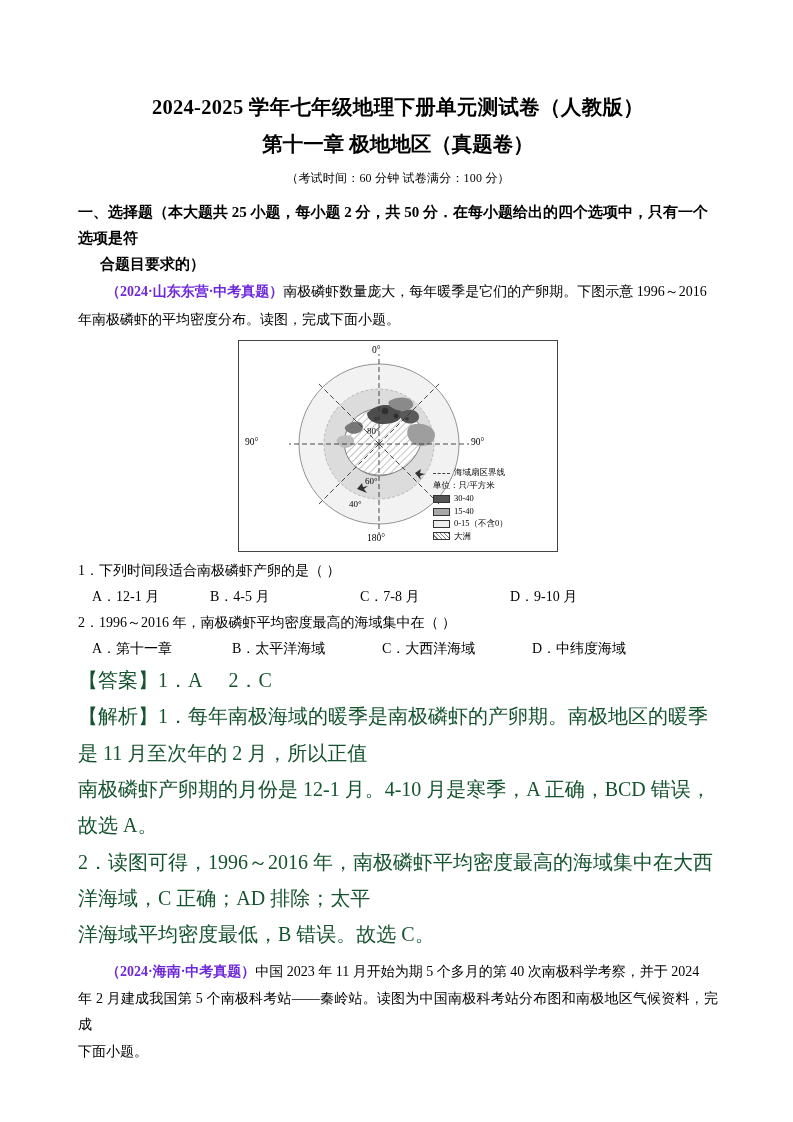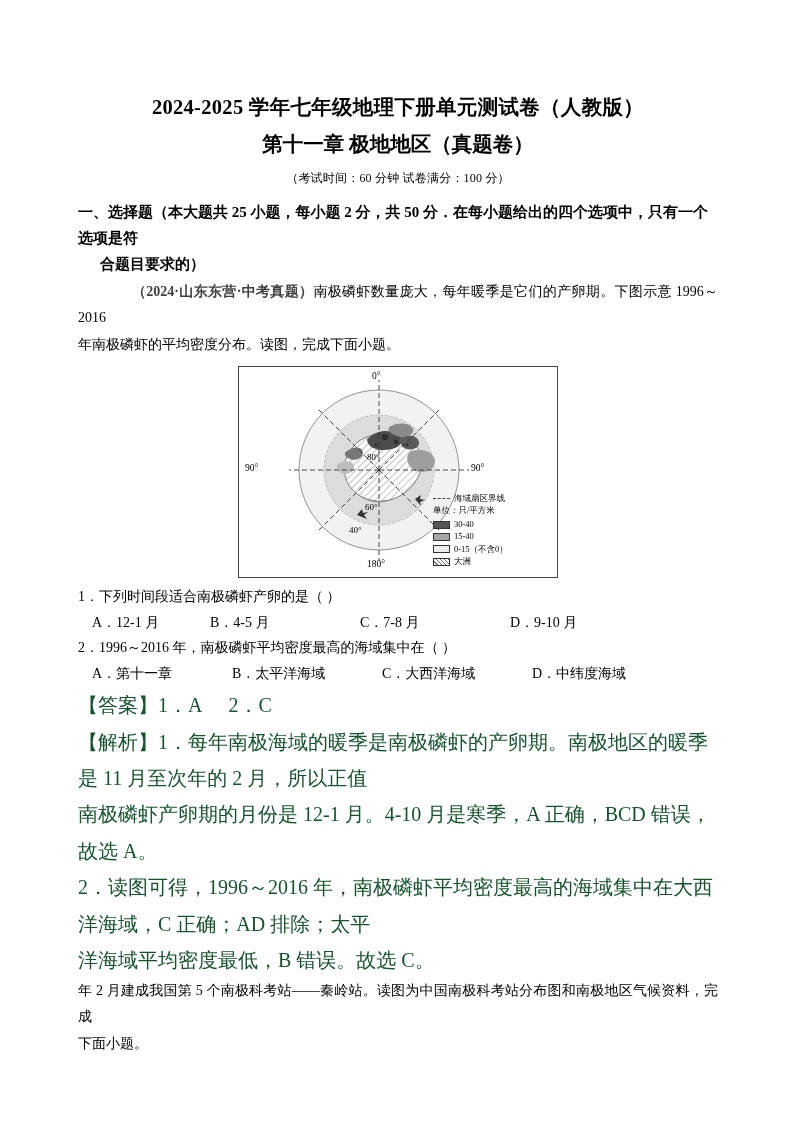--- a/index.html
+++ b/index.html
@@ -63,23 +63,22 @@
   p.para {
     font-size: 14px;
     line-height: 1.82;
     margin: 0 0 2px 0;
     text-align: justify;
   }
   p.indent {
     text-indent: 28px;
   }
   .src {
-    color: #404040;
+    color: #6d28d9;
     font-weight: bold;
-    margin-left: 26px;
   }
   .ans-line {
     font-size: 20px;
     line-height: 1.82;
     color: #14532d;
     margin: 0;
   }
   .ans-line .gap {
     display: inline-block;
     width: 26px;
@@ -285,17 +284,20 @@
       <span>【答案】</span><span>1．A</span><span class="gap"></span><span>2．C</span>
     </p>
 
     <p class="ans-line">
       <span>【解析】</span><span>1．每年南极海域的暖季是南极磷虾的产卵期。南极地区的暖季是 11 月至次年的 2 月，所以正值</span>
     </p>
     <p class="ans-line">南极磷虾产卵期的月份是 12-1 月。4-10 月是寒季，A 正确，BCD 错误，故选 A。</p>
     <p class="ans-line">2．读图可得，1996～2016 年，南极磷虾平均密度最高的海域集中在大西洋海域，C 正确；AD 排除；太平</p>
     <p class="ans-line">洋海域平均密度最低，B 错误。故选 C。</p>
 
+    <p class="para indent" style="margin-top:6px;">
+      <span class="src">（2024·海南·中考真题）</span><span>中国 2023 年 11 月开始为期 5 个多月的第 40 次南极科学考察，并于 2024</span>
+    </p>
     <p class="para">年 2 月建成我国第 5 个南极科考站——秦岭站。读图为中国南极科考站分布图和南极地区气候资料，完成</p>
     <p class="para">下面小题。</p>
 
   </div>
 </div>
 
 </body></html>

